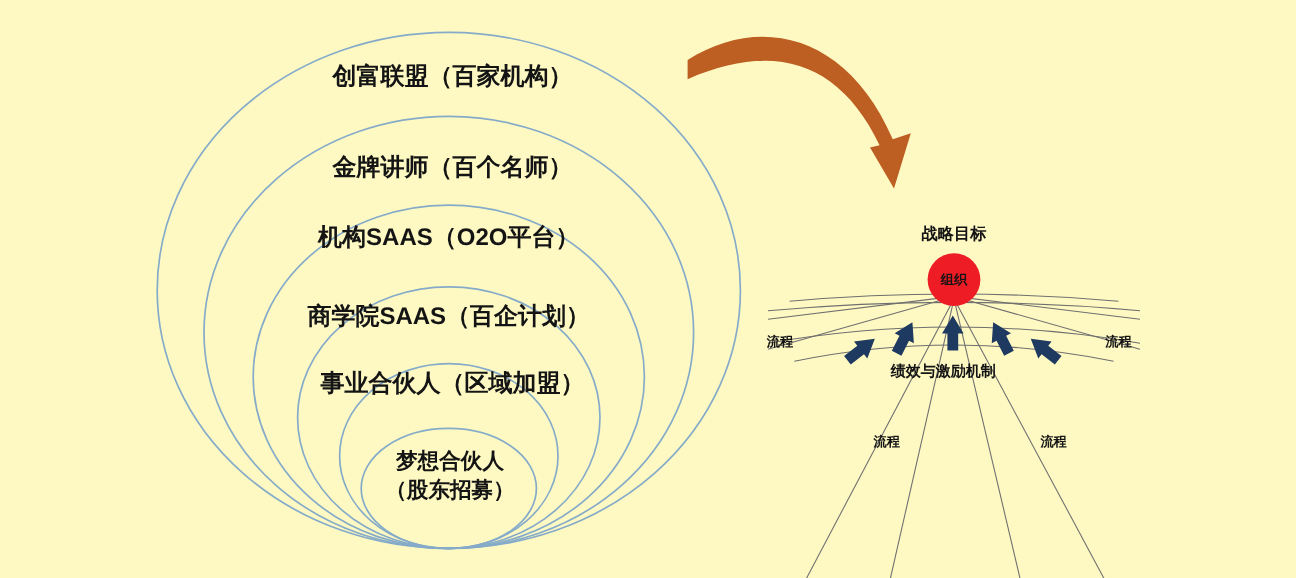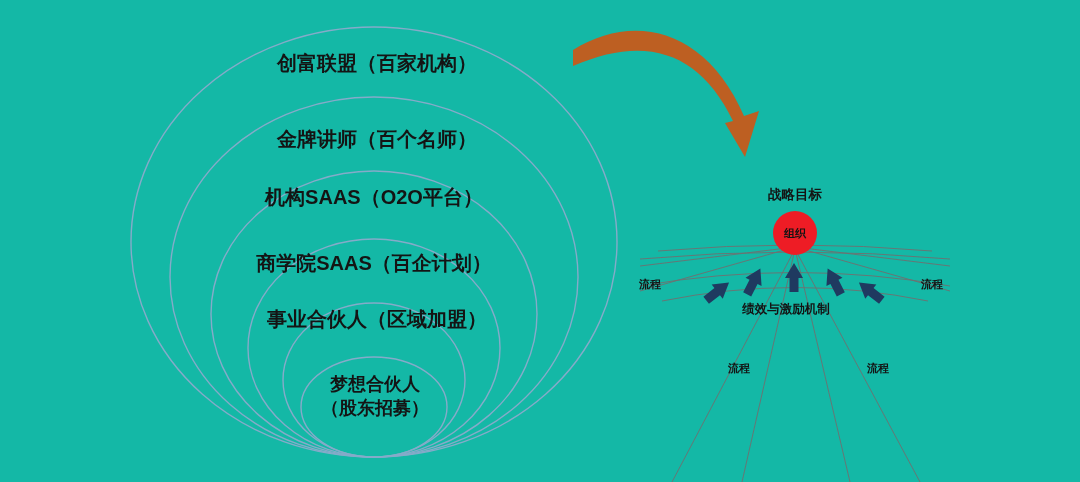--- a/index.html
+++ b/index.html
@@ -1,20 +1,20 @@
 <!DOCTYPE html>
 <html><head>
 <meta charset="utf-8">
 <style>
   html, body { margin: 0; padding: 0; background: #ffffff; }
   .canvas {
     position: relative;
     width: 1080px;
     height: 482px;
-    background: #14b8a6;
+    background: #fef9c3;
     overflow: hidden;
     font-family: "Liberation Sans", "DejaVu Sans", sans-serif;
   }
   svg text {
     font-family: "Liberation Sans", "DejaVu Sans", sans-serif;
     font-weight: 700;
     fill: #141414;
   }
   .ring { fill: none; stroke-width: 1.4; }
   .thin { fill: none; stroke-width: 0.9; }

